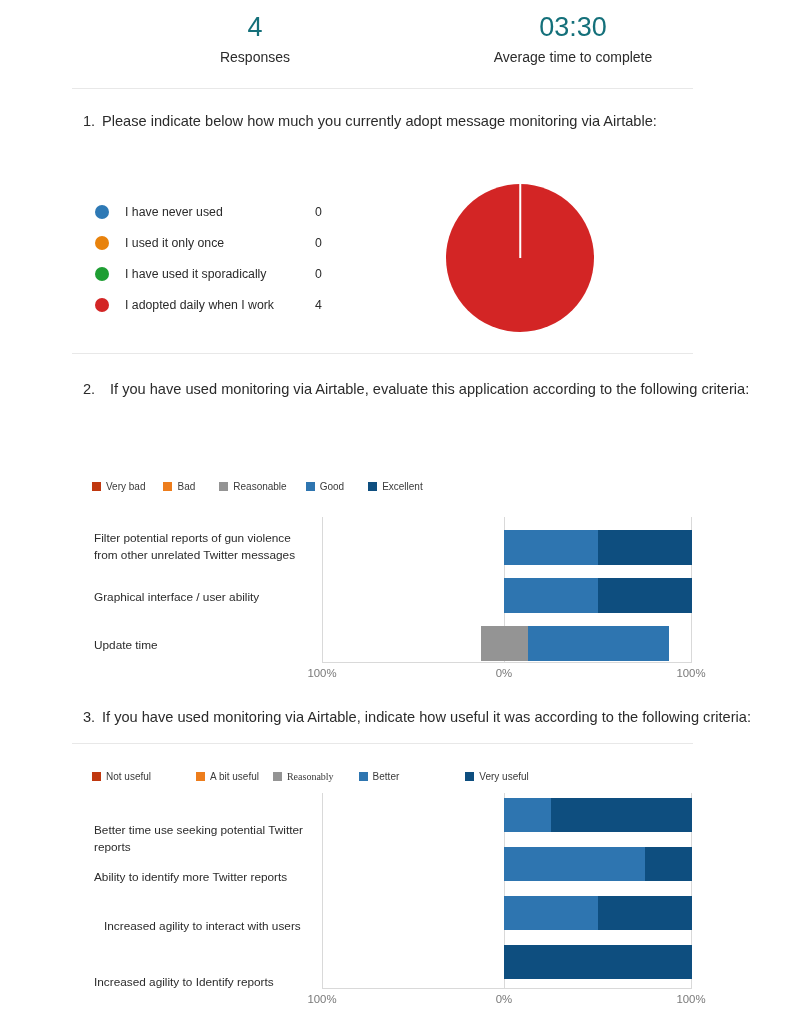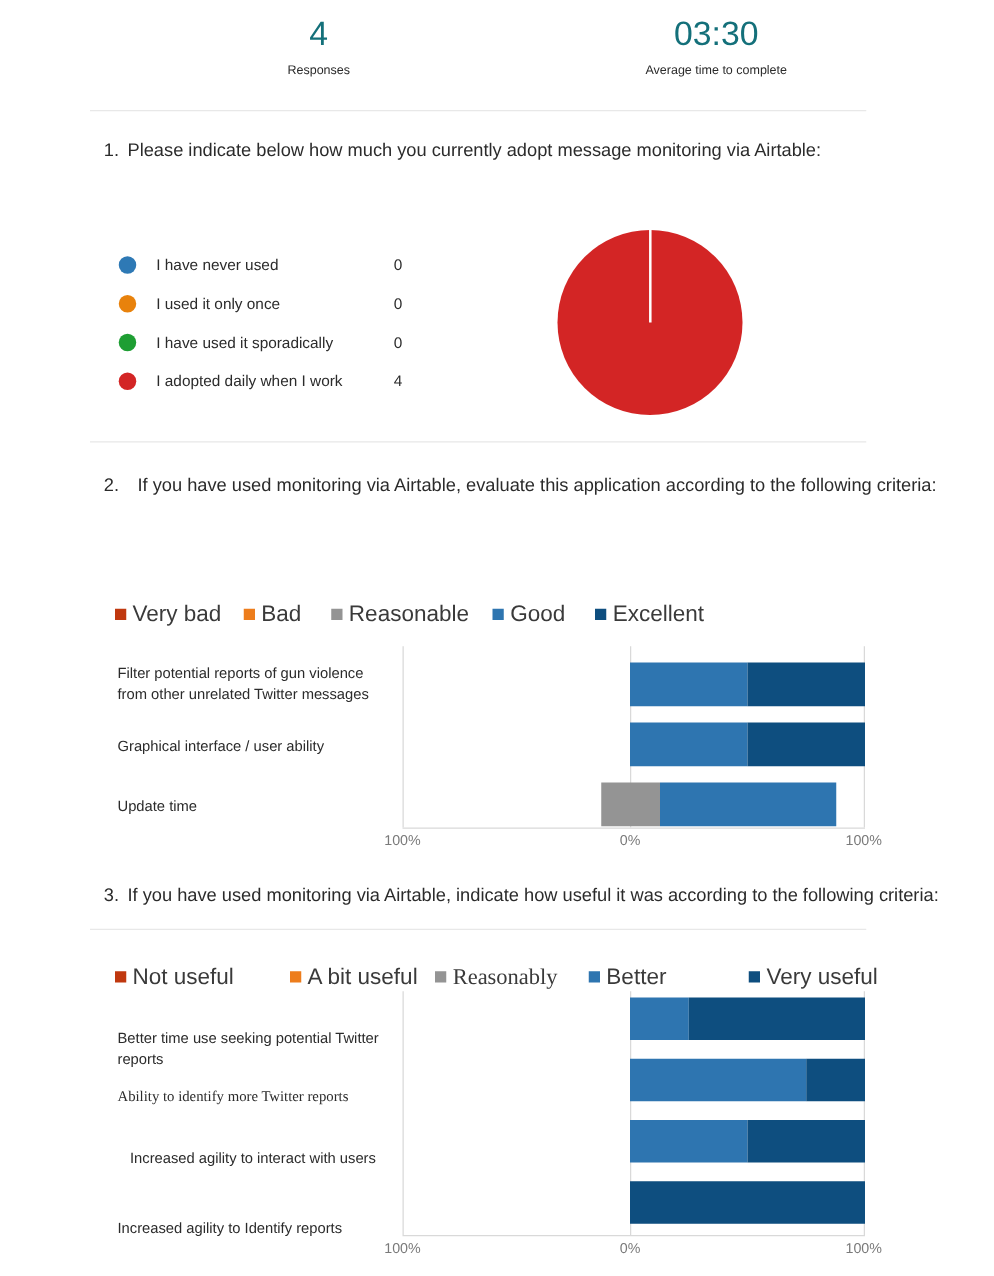--- a/index.html
+++ b/index.html
@@ -13,21 +13,21 @@
   }
   .page{position:relative;width:795px;height:1021px;}
 
   
   .stats{display:flex;align-items:flex-start;padding-top:10px;}
   .stat{text-align:center;}
   .stat .num{
     font-size:27px;color:#14707a;line-height:34px;font-weight:400;
   }
   .stat .lbl{
-    font-size:10px;color:#2b2b2b;line-height:20px;margin-top:3px;
+    font-size:14px;color:#2b2b2b;line-height:20px;margin-top:3px;
   }
   #stat-responses{width:260px;margin-left:125px;}
   #stat-avgtime{width:300px;margin-left:38px;}
 
   .divider{
     position:absolute;left:72px;width:621px;height:1px;
     background:#e8e8e8;
   }
 
   
@@ -54,21 +54,21 @@
   .pie{
     position:absolute;left:446px;top:184px;width:148px;height:148px;
     border-radius:50%;
   }
   .pie .sliceline{
     position:absolute;left:50%;top:0;width:1.5px;height:50%;
     background:#ffffff;transform:translateX(-50%);
   }
   .chart-legend{
     position:absolute;display:flex;align-items:center;
-    font-size:18px;color:#3a3a3a;
+    font-size:10px;color:#3a3a3a;
   }
   .cl-item{display:flex;align-items:center;}
   .cl-sw{width:9px;height:9px;flex:0 0 auto;}
   .cl-tx{margin-left:5px;white-space:nowrap;}
 
   .plot{position:absolute;text-align:center;}
   .axisline{
     position:absolute;width:1px;background:#d9d9d9;
   }
   .axisline.bottom{height:1px;background:#d9d9d9;width:auto;}
@@ -242,17 +242,17 @@
     <div class="barrow" style="left:0;top:152px;width:370px;height:34px;">
       <div class="bar" style="left:182px;width:188px;background:#0E4E7F;"></div>
     </div>
 
     <div class="tick" style="left:0;top:200px;">100%</div>
     <div class="tick" style="left:182px;top:200px;">0%</div>
     <div class="tick" style="left:369px;top:200px;">100%</div>
   </div>
 
   <div class="catlabel" style="left:94px;top:822px;">Better time use seeking potential Twitter reports</div>
-  <div class="catlabel" style="left:94px;top:869px;font-family:Liberation Serif, serif;">Ability to identify more Twitter reports</div>
+  <div class="catlabel" style="left:94px;top:869px;">Ability to identify more Twitter reports</div>
   <div class="catlabel" style="left:104px;top:918px;">Increased agility to interact with users</div>
   <div class="catlabel" style="left:94px;top:974px;width:235px;">Increased agility to Identify reports</div>
 
 </div>
 
 </body></html>

